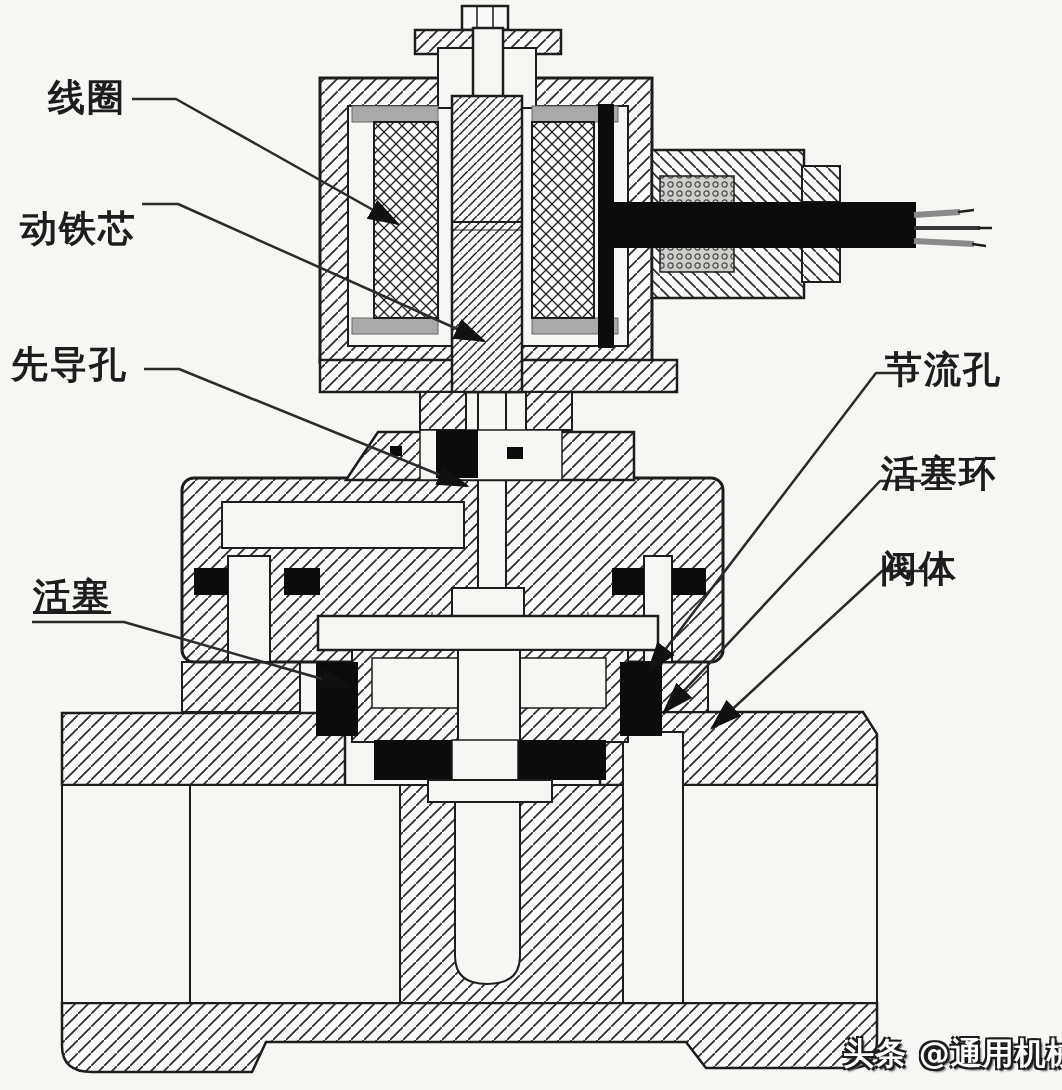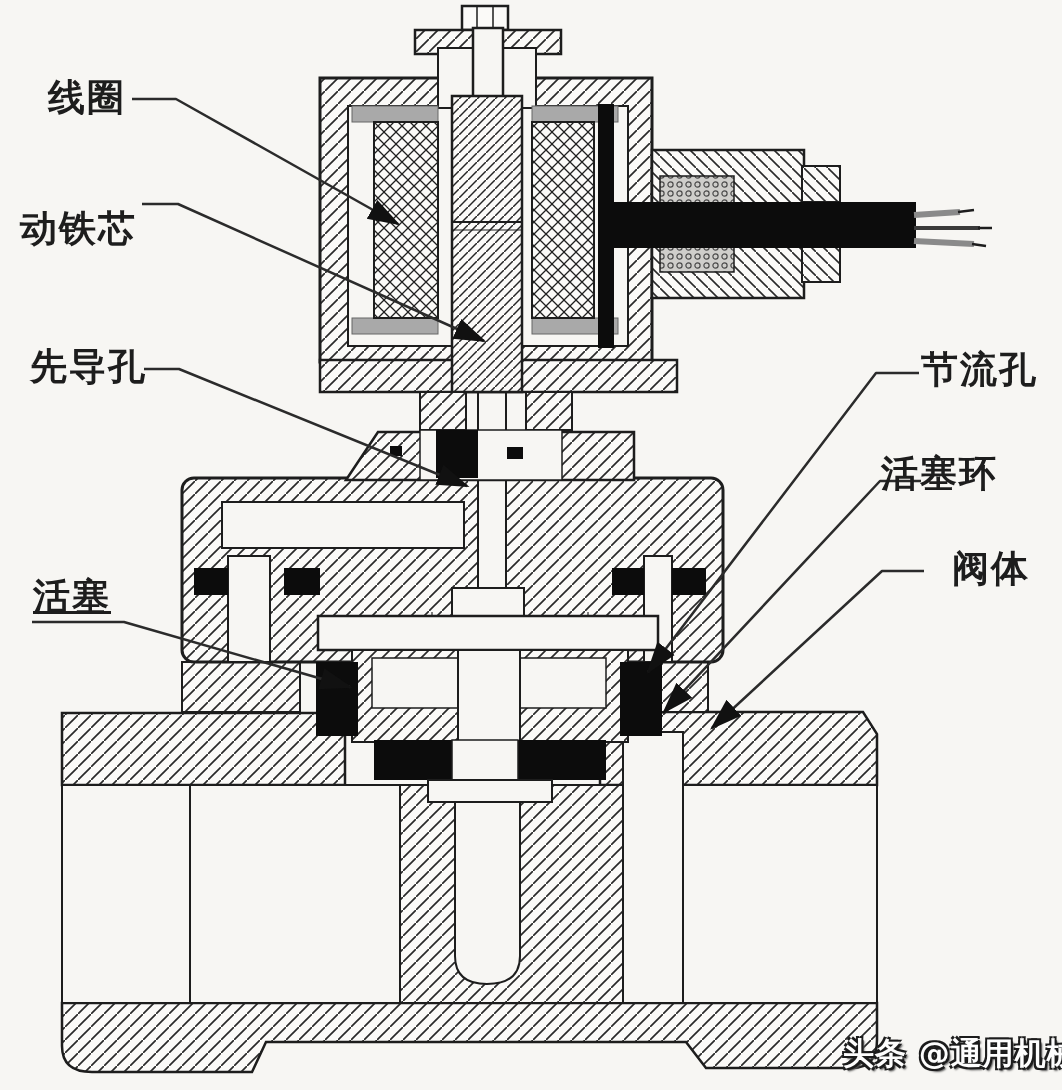--- a/index.html
+++ b/index.html
@@ -184,20 +184,20 @@
       <path d="M144,369 H179 L467,486" marker-end="url(#arw)"></path>
       <path d="M32,622 H124 L350,687" marker-end="url(#arw)"></path>
       <path d="M919,373 H876 L648,672" marker-end="url(#arw)"></path>
       <path d="M921,481 H880 L664,712" marker-end="url(#arw)"></path>
       <path d="M924,571 H882 L712,728" marker-end="url(#arw)"></path>
     </g>
   </svg>
 
   <div class="part-label" style="left:48px;top:79px;">线圈</div>
   <div class="part-label" style="left:20px;top:182px;margin-top:28px;">动铁芯</div>
-  <div class="part-label" style="left:30px;top:348px;">先导孔</div>
+  <div class="part-label" style="left:11px;top:348px;font-family:Liberation Mono, monospace;">先导孔</div>
   <div class="part-label" style="left:33px;top:578px;text-decoration:underline;">活塞</div>
-  <div class="part-label" style="left:921px;top:351px;">节流孔</div>
+  <div class="part-label" style="left:885px;top:351px;">节流孔</div>
   <div class="part-label" style="left:881px;top:455px;">活塞环</div>
-  <div class="part-label" style="left:952px;top:550px;">阀体</div>
+  <div class="part-label" style="left:880px;top:550px;">阀体</div>
 
   <div class="watermark">头条 @通用机械</div>
 </div>
 
 </body></html>

